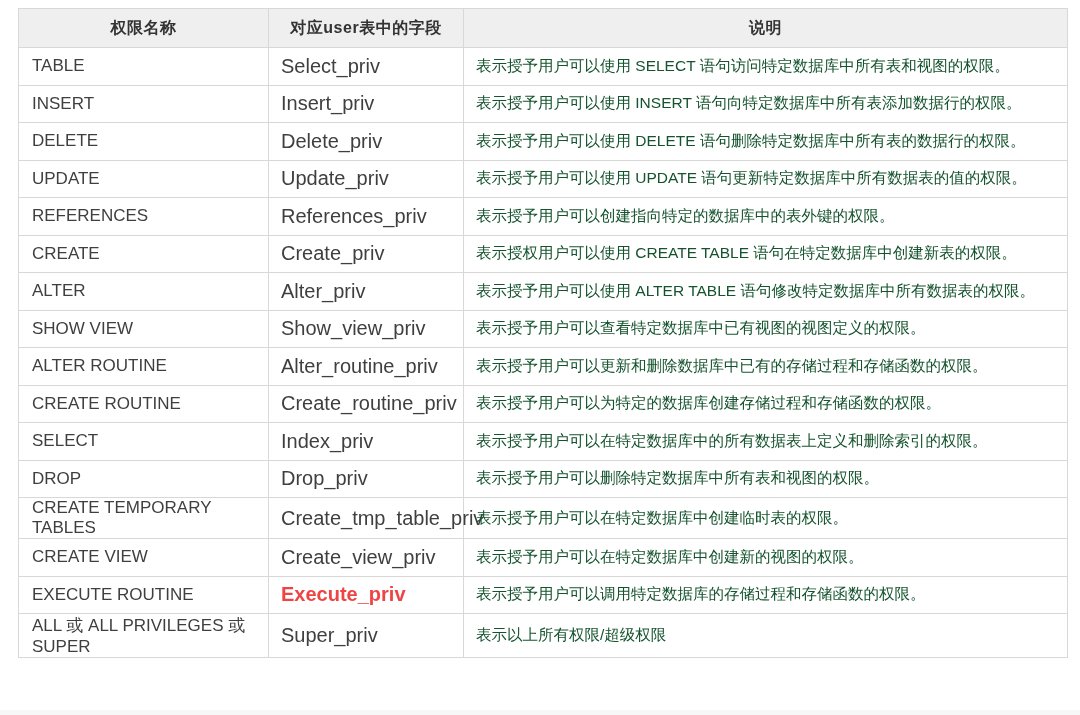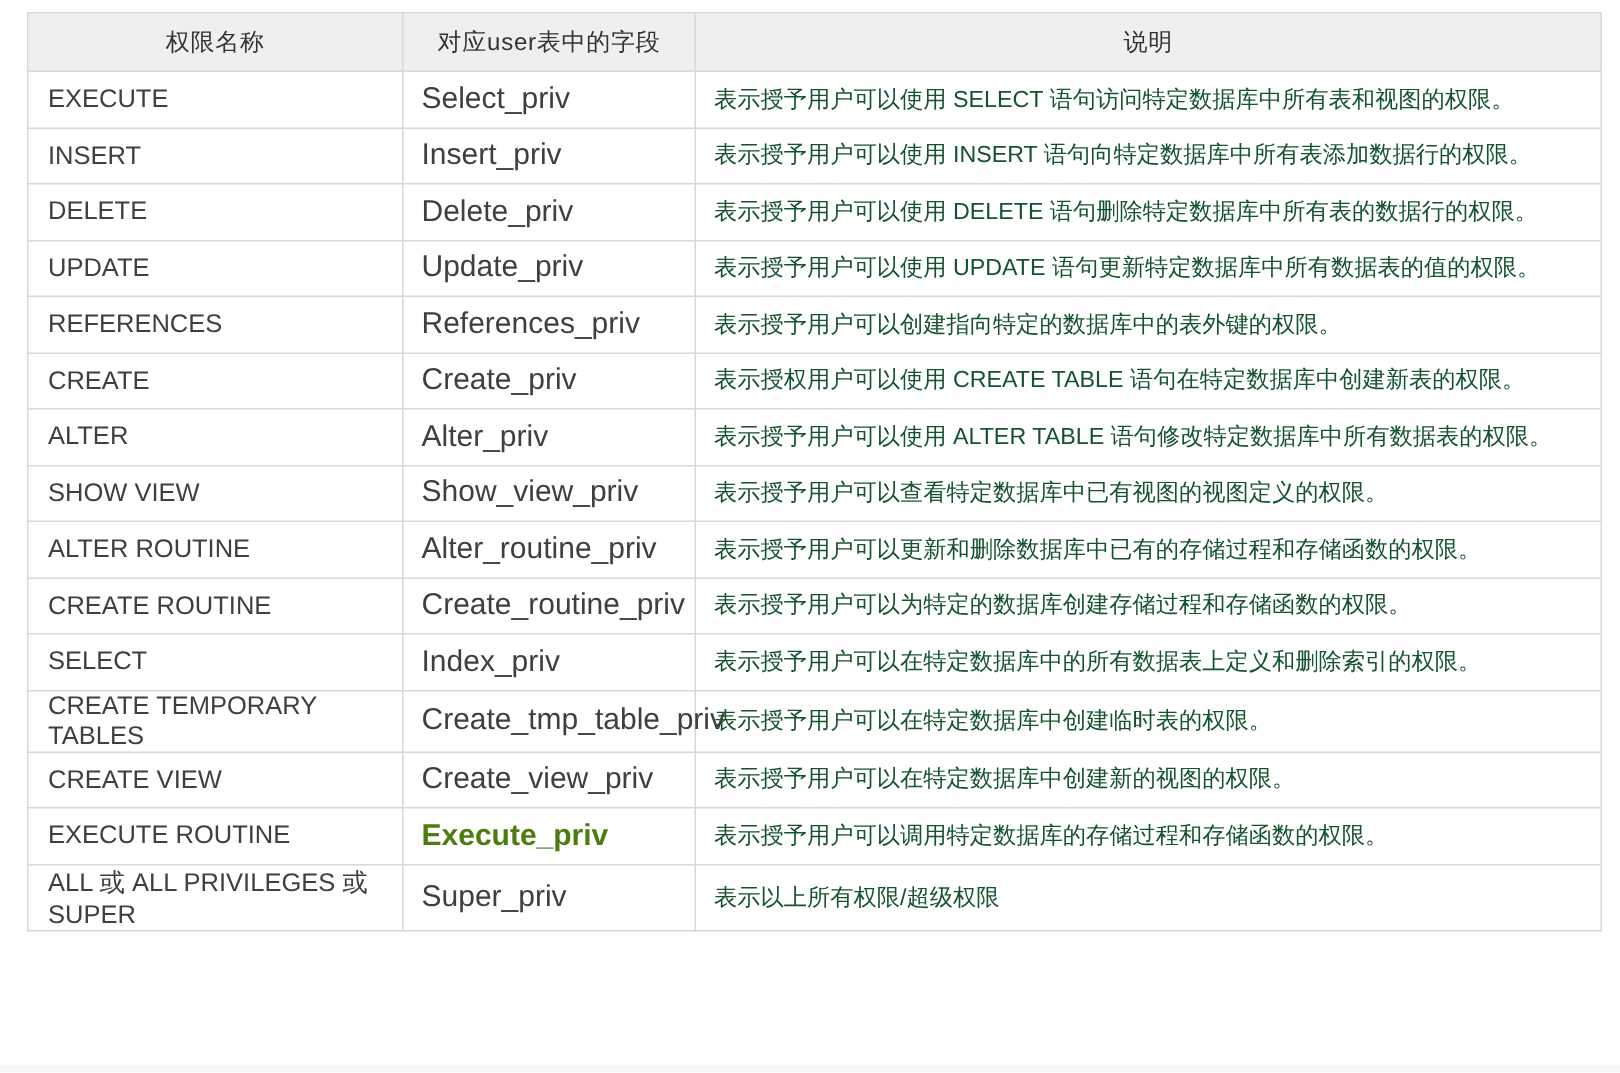--- a/index.html
+++ b/index.html
@@ -21,21 +21,21 @@
   }
   .priv-table th, .priv-table td {
     border: 1px solid #d8d8d8;
     vertical-align: middle;
   }
   .priv-table th {
     height: 39px;
     background: #efefef;
     color: #333333;
     font-size: 16px;
-    font-weight: normal;
+    font-weight: bold;
     text-align: center;
     letter-spacing: 0.5px;
   }
   .priv-table td {
     height: 37.5px;
     color: #3f3f3f;
     background: #ffffff;
   }
   td.c-name {
     padding-left: 13px;
@@ -43,21 +43,21 @@
   }
   td.c-field {
     padding-left: 12px;
     font-size: 20px;
   }
   td.c-desc {
     padding-left: 12px;
     font-size: 15.5px;
     color: #14532d;
   }
-  td.bold-field { font-weight: bold; color: #4d7c0f; border-radius: 14px; }
+  td.bold-field { font-weight: bold; color: #ef4444; border-radius: 14px; }
   .bottom-shade {
     position: absolute;
     left: 0; top: 710px;
     width: 1080px; height: 5px;
     background: #f7f7f7;
   }
 </style>
 </head>
 <body>
 
@@ -70,21 +70,21 @@
     </colgroup>
     <thead>
       <tr>
         <th>权限名称</th>
         <th>对应user表中的字段</th>
         <th>说明</th>
       </tr>
     </thead>
     <tbody>
       <tr>
-        <td class="c-name">EXECUTE</td>
+        <td class="c-name">TABLE</td>
         <td class="c-field">Select_priv</td>
         <td class="c-desc">表示授予用户可以使用 SELECT 语句访问特定数据库中所有表和视图的权限。</td>
       </tr>
       <tr>
         <td class="c-name">INSERT</td>
         <td class="c-field">Insert_priv</td>
         <td class="c-desc">表示授予用户可以使用 INSERT 语句向特定数据库中所有表添加数据行的权限。</td>
       </tr>
       <tr>
         <td class="c-name">DELETE</td>
@@ -125,20 +125,25 @@
         <td class="c-name">CREATE ROUTINE</td>
         <td class="c-field">Create_routine_priv</td>
         <td class="c-desc">表示授予用户可以为特定的数据库创建存储过程和存储函数的权限。</td>
       </tr>
       <tr>
         <td class="c-name">SELECT</td>
         <td class="c-field">Index_priv</td>
         <td class="c-desc">表示授予用户可以在特定数据库中的所有数据表上定义和删除索引的权限。</td>
       </tr>
       <tr>
+        <td class="c-name">DROP</td>
+        <td class="c-field">Drop_priv</td>
+        <td class="c-desc">表示授予用户可以删除特定数据库中所有表和视图的权限。</td>
+      </tr>
+      <tr>
         <td class="c-name">CREATE TEMPORARY TABLES</td>
         <td class="c-field">Create_tmp_table_priv</td>
         <td class="c-desc">表示授予用户可以在特定数据库中创建临时表的权限。</td>
       </tr>
       <tr>
         <td class="c-name">CREATE VIEW</td>
         <td class="c-field">Create_view_priv</td>
         <td class="c-desc">表示授予用户可以在特定数据库中创建新的视图的权限。</td>
       </tr>
       <tr>

